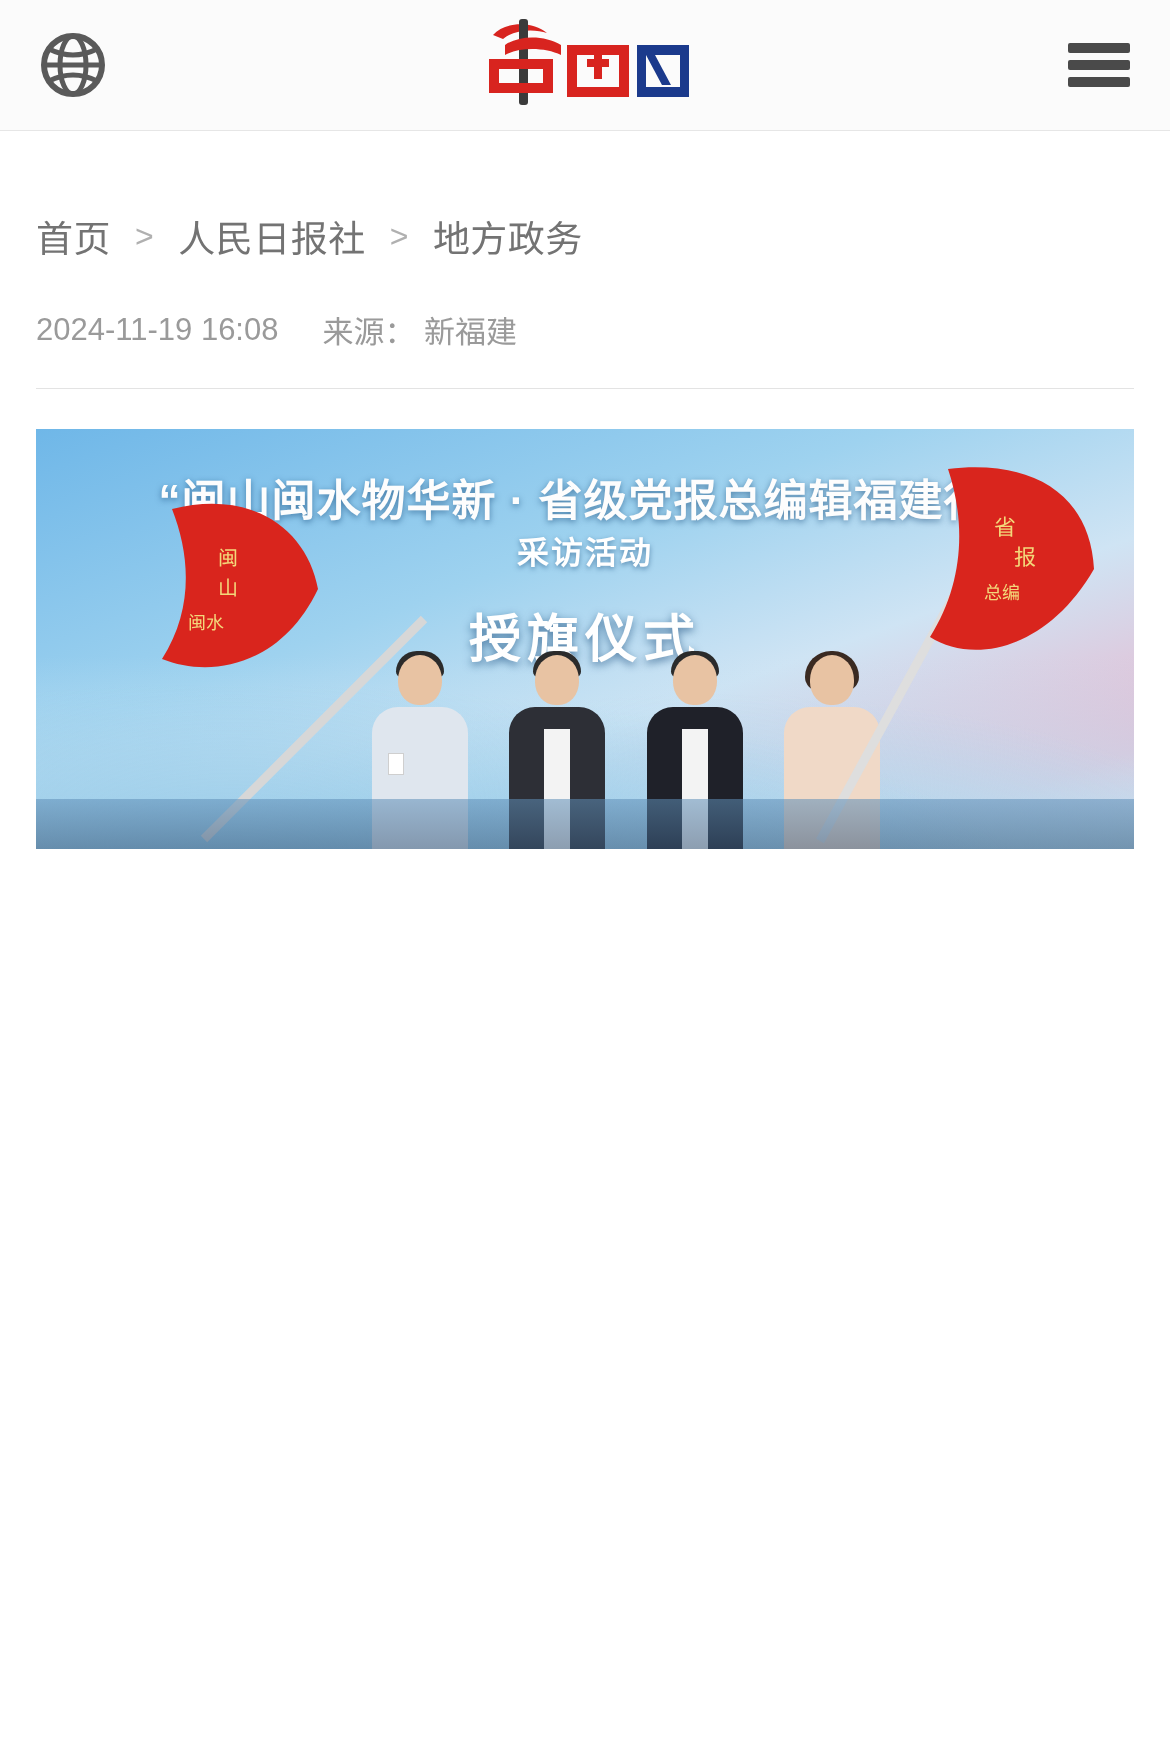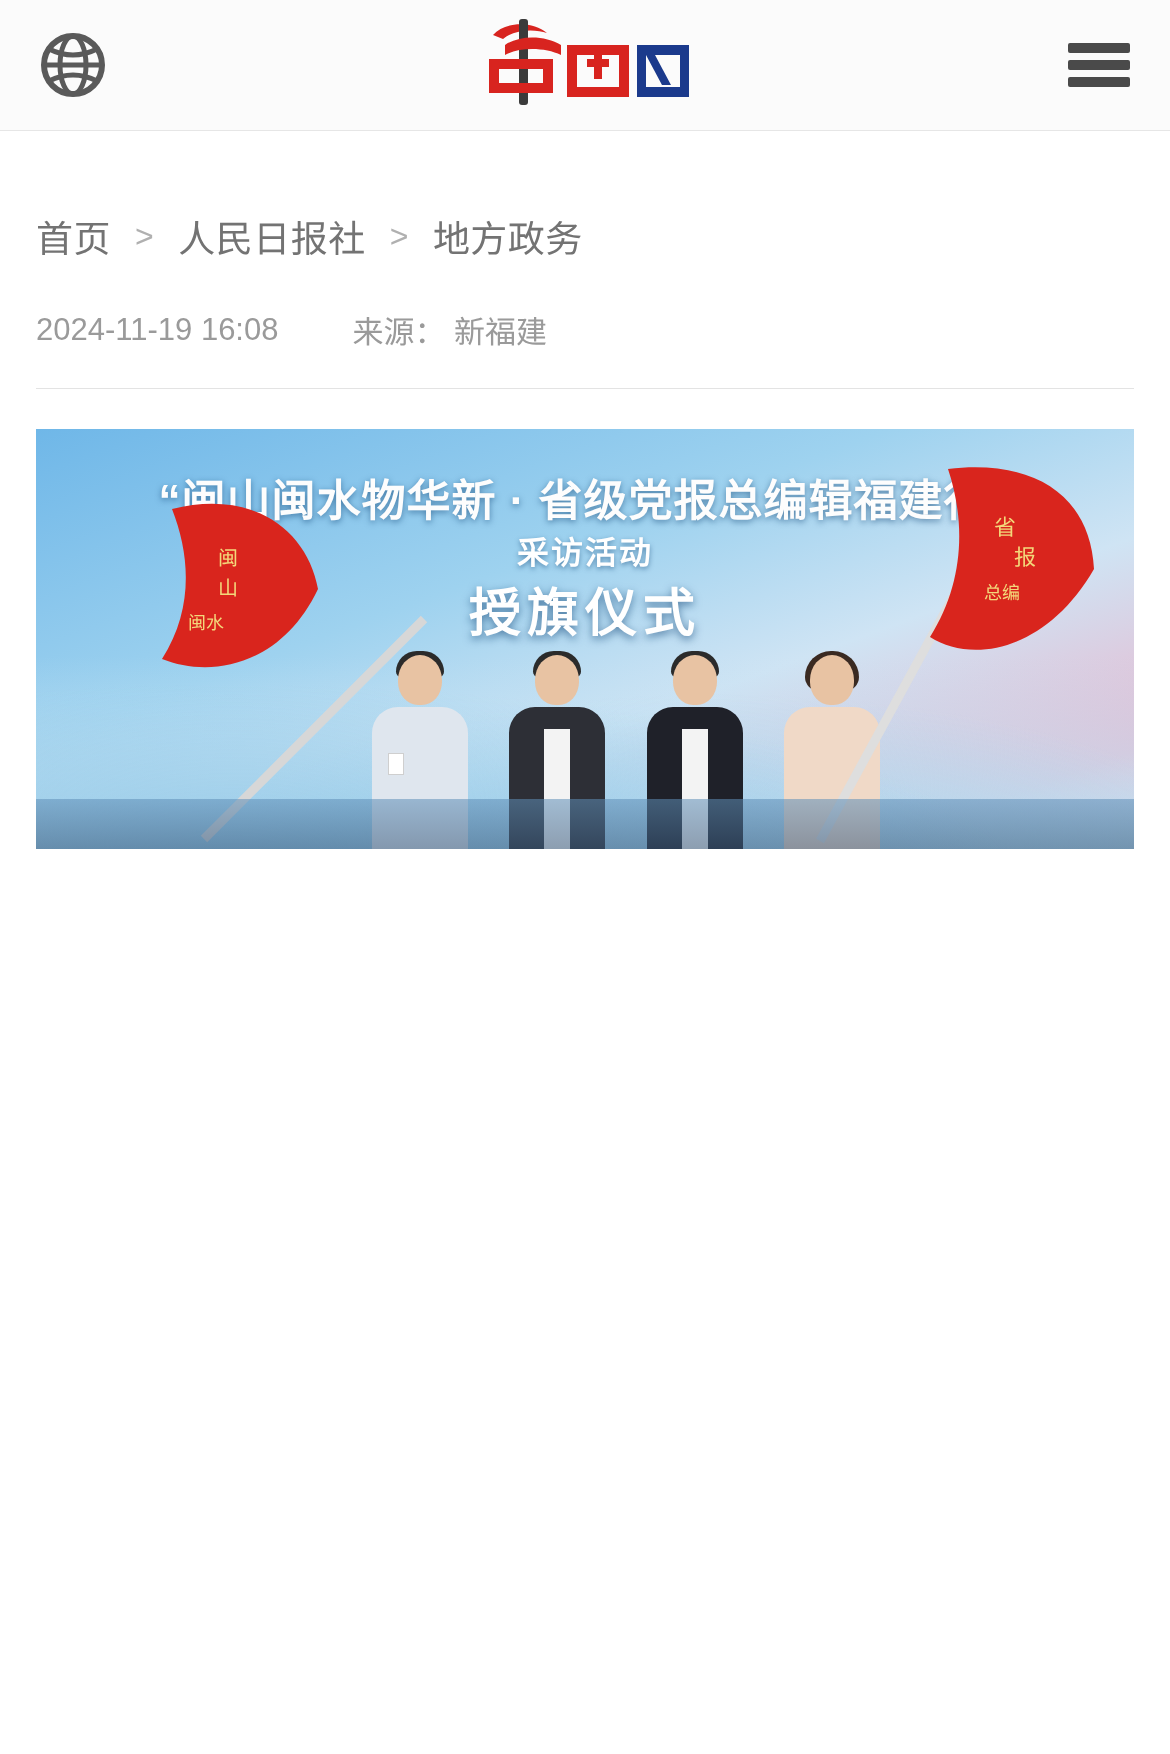--- a/index.html
+++ b/index.html
@@ -93,21 +93,21 @@
   .meta {
     margin-top: 44px;
     font-size: 31px;
     color: #9a9a9a;
     display: flex;
     align-items: center;
     gap: 44px;
     padding-bottom: 36px;
     text-align: center;
   }
-  .meta .src-label { color: #9a9a9a; margin-left: 30px; }
+  .meta .src-label { color: #9a9a9a; }
 
   .divider {
     height: 1px;
     background: #e3e3e3;
     margin: 0 0 0 0;
   }
 
   .article {
     margin-top: 46px;
     font-size: 41px;
@@ -161,21 +161,21 @@
     left: 0; right: 0;
     text-align: center;
     font-size: 32px;
     font-weight: bold;
     color: #ffffff;
     text-shadow: 0 2px 5px rgba(10,60,110,.5);
     letter-spacing: 2px;
   }
   .photo .title3 {
     position: absolute;
-    top: 142px;
+    top: 168px;
     left: 0; right: 0;
     text-align: center;
     font-size: 52px;
     font-weight: bold;
     color: #ffffff;
     text-shadow: 0 3px 8px rgba(10,60,110,.6);
     letter-spacing: 6px;
   }
 
   

